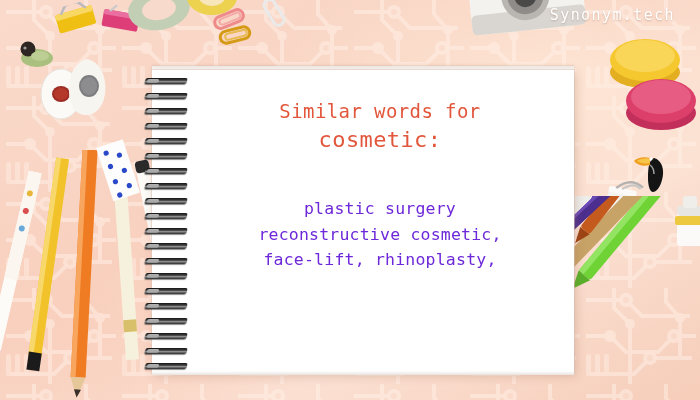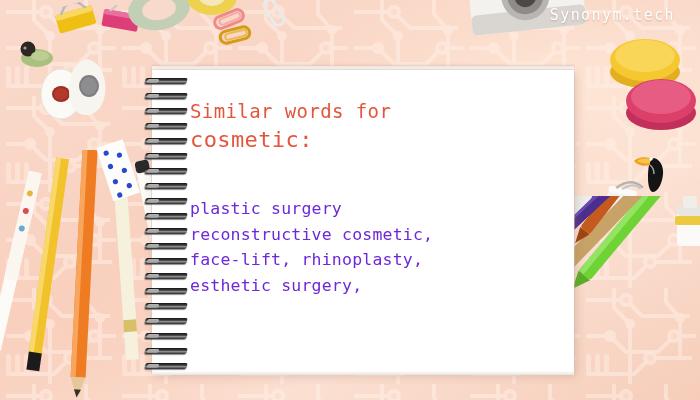--- a/index.html
+++ b/index.html
@@ -44,21 +44,21 @@
     box-shadow:0 1px 1px rgba(0,0,0,.45);
   }
   .ring::after{
     content:""; position:absolute; left:2px; top:1px; width:12px; height:4px;
     background:linear-gradient(180deg,#d8d8d8,#9b9b9b); border-radius:2px; opacity:.8;
   }
 
   
   #content {
     position:absolute; left:190px; top:70px; width:380px; height:303px;
-    text-align:left;
+    text-align:center;
   }
   #title-wrap { padding-top:28px; color:#e2563c; }
   #title-line1 { font-size:19px; letter-spacing:.4px; line-height:26px; }
   #title-line2 { font-size:22px; letter-spacing:.4px; line-height:32px; }
   #syn-list {
     margin-top:40px; color:#6d28d9; font-size:16.5px; line-height:25.5px;
     letter-spacing:.2px;
   }
   .syn-line { white-space:pre; }
 
@@ -332,17 +332,16 @@
 
 <div id="content">
   <div id="title-wrap">
     <div id="title-line1">Similar words for</div>
     <div id="title-line2">cosmetic:</div>
   </div>
   <div id="syn-list">
     <div class="syn-line">plastic surgery</div>
     <div class="syn-line">reconstructive cosmetic,</div>
     <div class="syn-line">face-lift, rhinoplasty,</div>
-    <div class="syn-line">esthetic surgery,</div>
   </div>
 </div>
 
 <div id="watermark">Synonym.tech</div>
 
 </body></html>

